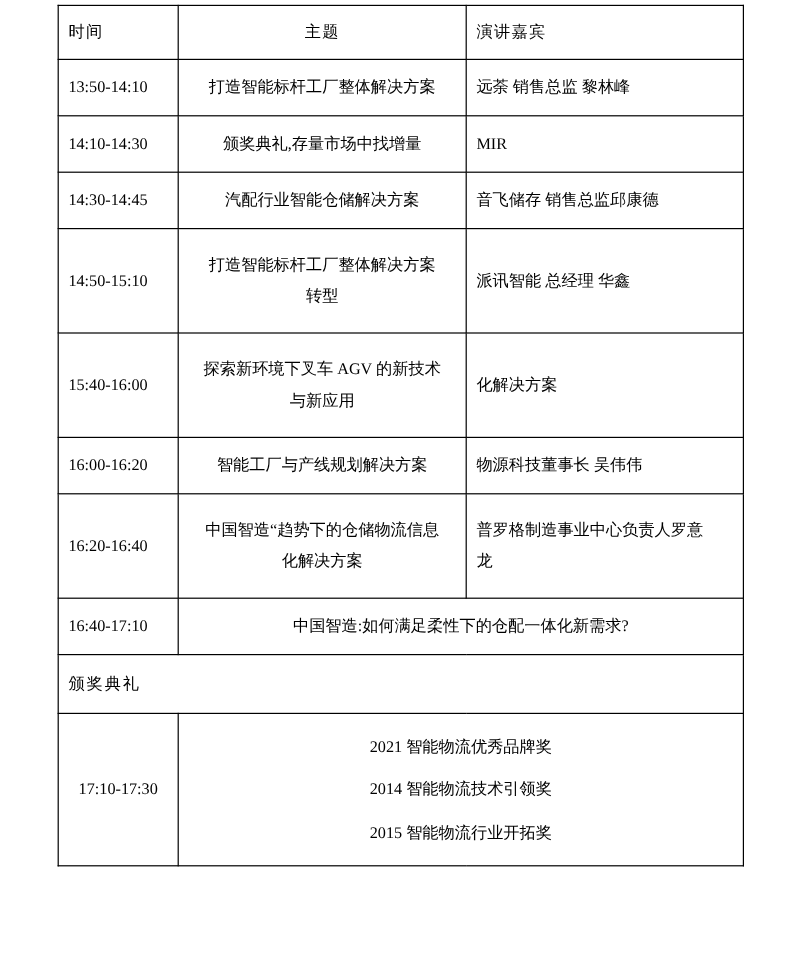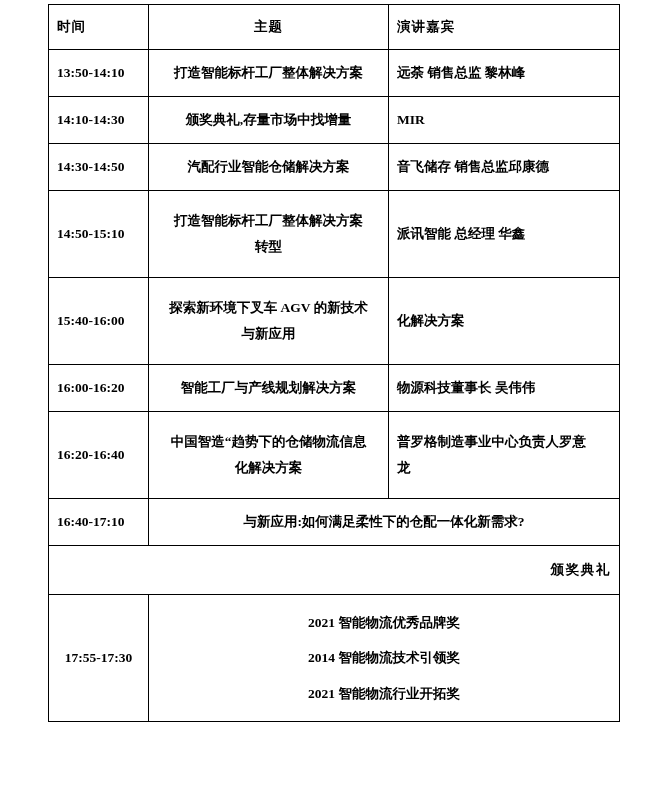--- a/index.html
+++ b/index.html
@@ -31,21 +31,20 @@
     width: 571px;
     table-layout: fixed;
   }
   table.schedule td {
     border: 1px solid #000000;
     vertical-align: middle;
     padding: 4px 8px;
     font-size: 13.5px;
     line-height: 1.95;
     font-family: "Liberation Serif", "DejaVu Serif", serif;
-    font-weight: bold;
   }
   col.c-time { width: 100px; }
   col.c-topic { width: 240px; }
   col.c-guest { width: 231px; }
 
   .hdr td {
     height: 36px;
   }
   .hdr .cell-inner {
     letter-spacing: 0.08em;
@@ -69,21 +68,21 @@
   }
   .guest-cell {
     text-align: left;
     margin-top: 12px;
   }
   .multi-line > div {
     display: block;
   }
   .award-title td {
     height: 40px;
-    text-align: right;
+    text-align: left;
   }
   .award-title .cell-inner {
     letter-spacing: 0.12em;
   }
   .awards-row td {
     height: 118px;
   }
   .awards-list > div {
     line-height: 2.6;
   }
@@ -122,21 +121,21 @@
           <td class="guest-cell">远荼  销售总监  黎林峰</td>
         </tr>
 
         <tr class="row-1line">
           <td class="time-cell">14:10-14:30</td>
           <td class="topic-cell">颁奖典礼,存量市场中找增量</td>
           <td class="guest-cell">MIR</td>
         </tr>
 
         <tr class="row-1line">
-          <td class="time-cell">14:30-14:50</td>
+          <td class="time-cell">14:30-14:45</td>
           <td class="topic-cell">汽配行业智能仓储解决方案</td>
           <td class="guest-cell">音飞储存  销售总监邱康德</td>
         </tr>
 
         <tr class="row-2line">
           <td class="time-cell">14:50-15:10</td>
           <td class="topic-cell multi-line">
             <div>打造智能标杆工厂整体解决方案</div>
             <div>转型</div>
           </td>
@@ -165,33 +164,33 @@
             <div>化解决方案</div>
           </td>
           <td class="guest-cell multi-line">
             <div>普罗格制造事业中心负责人罗意</div>
             <div>龙</div>
           </td>
         </tr>
 
         <tr class="row-1line">
           <td class="time-cell">16:40-17:10</td>
-          <td class="topic-cell" colspan="2">与新应用:如何满足柔性下的仓配一体化新需求?</td>
+          <td class="topic-cell" colspan="2">中国智造:如何满足柔性下的仓配一体化新需求?</td>
         </tr>
 
         <tr class="award-title">
           <td colspan="3">
             <span class="cell-inner">颁奖典礼</span>
           </td>
         </tr>
 
         <tr class="awards-row">
-          <td class="time-cell center">17:55-17:30</td>
+          <td class="time-cell center">17:10-17:30</td>
           <td class="topic-cell awards-list" colspan="2">
             <div>2021 智能物流优秀品牌奖</div>
             <div>2014 智能物流技术引领奖</div>
-            <div>2021 智能物流行业开拓奖</div>
+            <div>2015 智能物流行业开拓奖</div>
           </td>
         </tr>
       </tbody>
     </table>
   </div>
 </div>
 
 </body></html>

